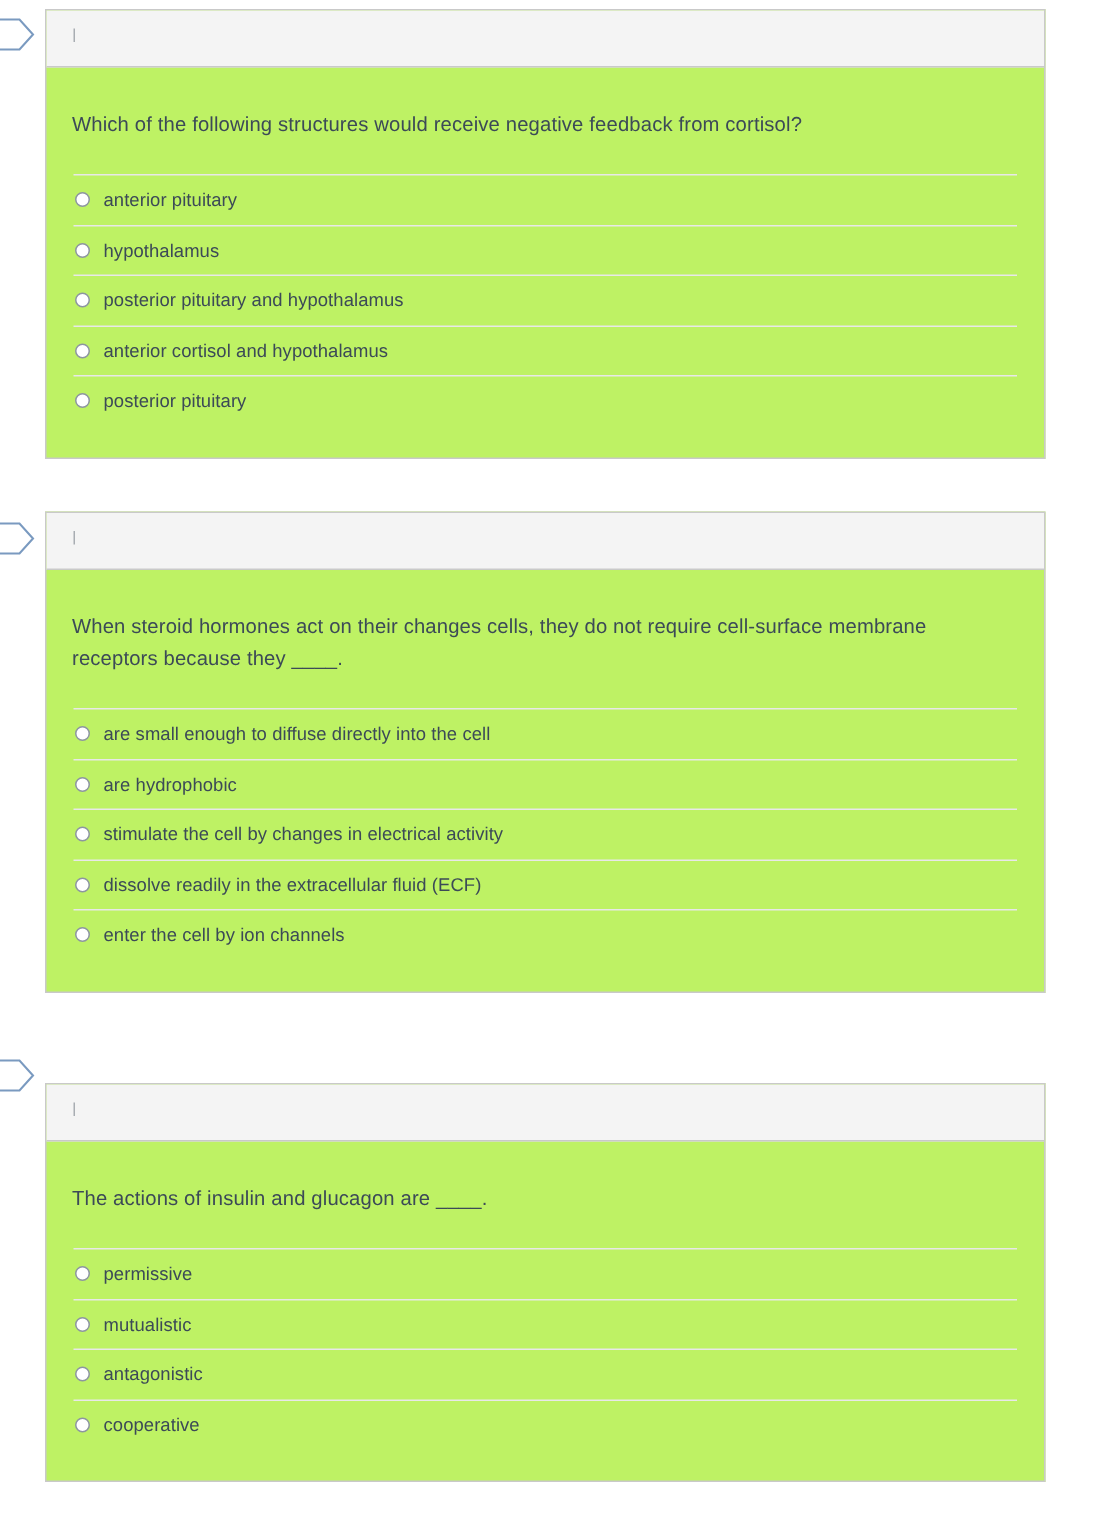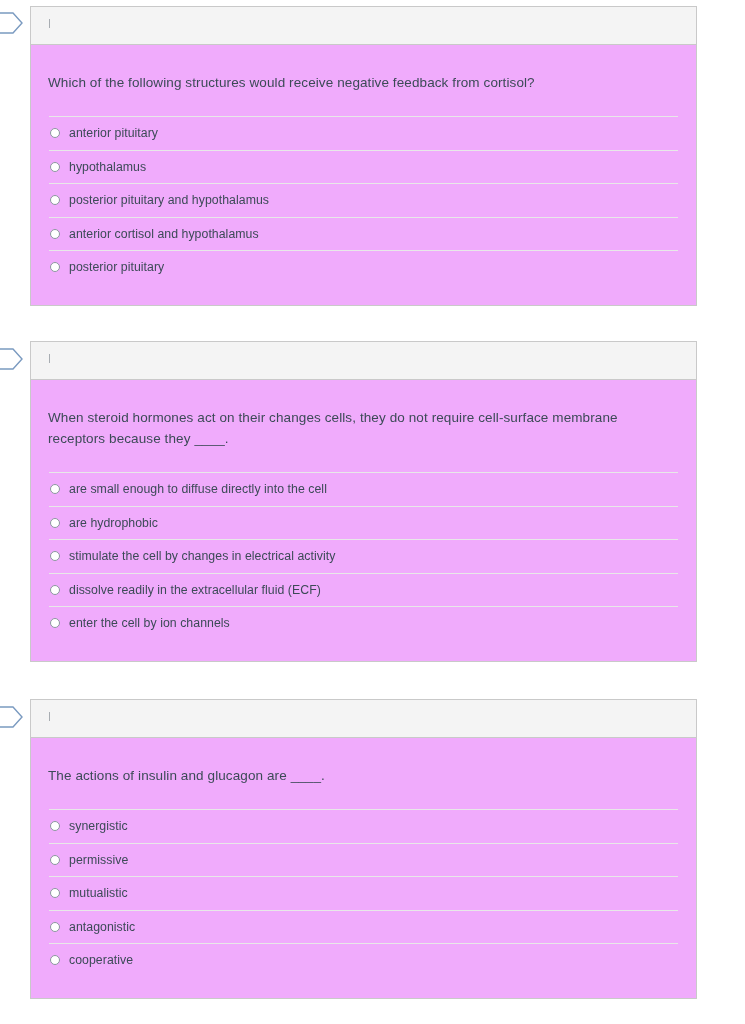--- a/index.html
+++ b/index.html
@@ -20,21 +20,21 @@
     position: relative;
     width: 745px;
     height: 1024px;
   }
 
   
   .question-card {
     position: absolute;
     left: 30px;
     width: 667px;
-    background: #f0abfc;
+    background: #bef264;
     border: 1px solid #c9c9c9;
   }
 
   .card-header {
     height: 38px;
     background: #f4f4f4;
     border-bottom: 1px solid #c9c9c9;
     position: relative;
   }
 
@@ -108,21 +108,21 @@
     left: -4px;
     width: 28px;
     height: 22px;
     pointer-events: none;
   }
   .tag-marker svg { display: block; }
 
   
   #block-1 { top: 6px; }
   #block-2 { top: 341px; }
-  #block-3 { top: 699px; }
+  #block-3 { top: 722px; }
 
   #tag-1 { top: 12px; }
   #tag-2 { top: 348px; }
   #tag-3 { top: 706px; }
 </style>
 </head>
 <body>
 
 <div class="quiz-page">
 
@@ -210,24 +210,20 @@
 
   <div class="question-card" id="block-3">
     <div class="card-header">
       <span class="card-header-mark">|</span>
     </div>
     <div class="card-body">
       <div class="question-text">The actions of insulin and glucagon are ____.</div>
       <ul class="options">
         <li class="option-row">
           <span class="radio-icon"></span>
-          <span class="option-label">synergistic</span>
-        </li>
-        <li class="option-row">
-          <span class="radio-icon"></span>
           <span class="option-label">permissive</span>
         </li>
         <li class="option-row">
           <span class="radio-icon"></span>
           <span class="option-label">mutualistic</span>
         </li>
         <li class="option-row">
           <span class="radio-icon"></span>
           <span class="option-label">antagonistic</span>
         </li>

